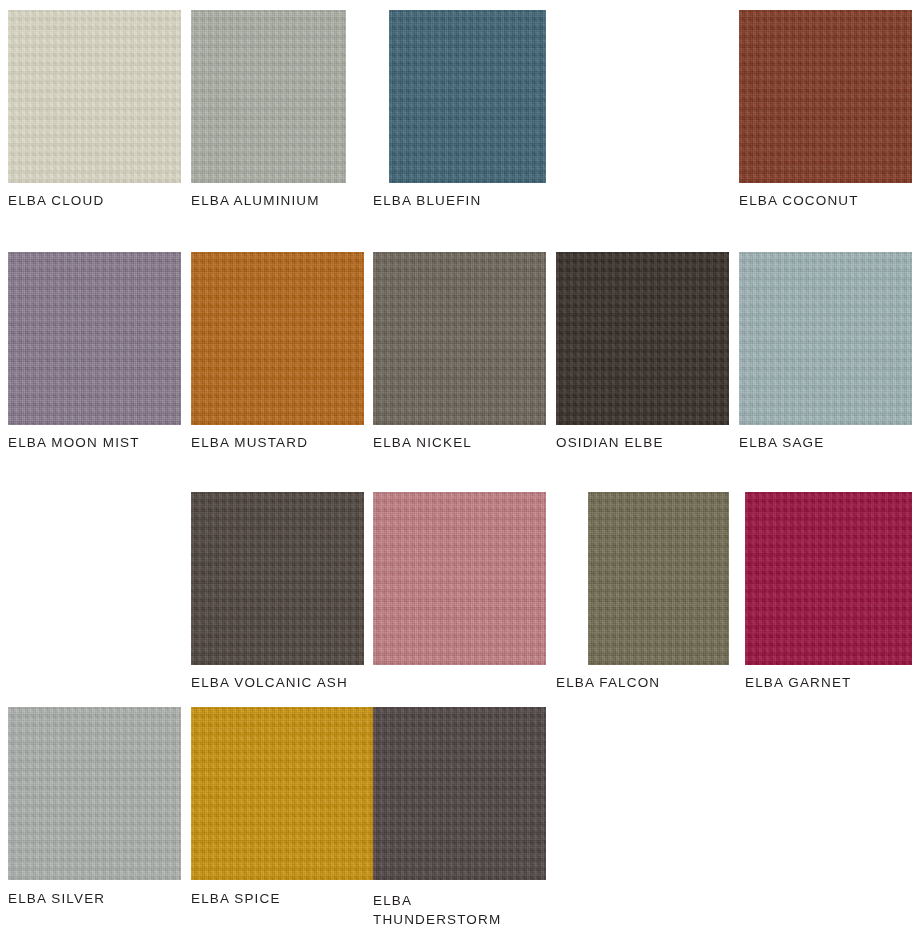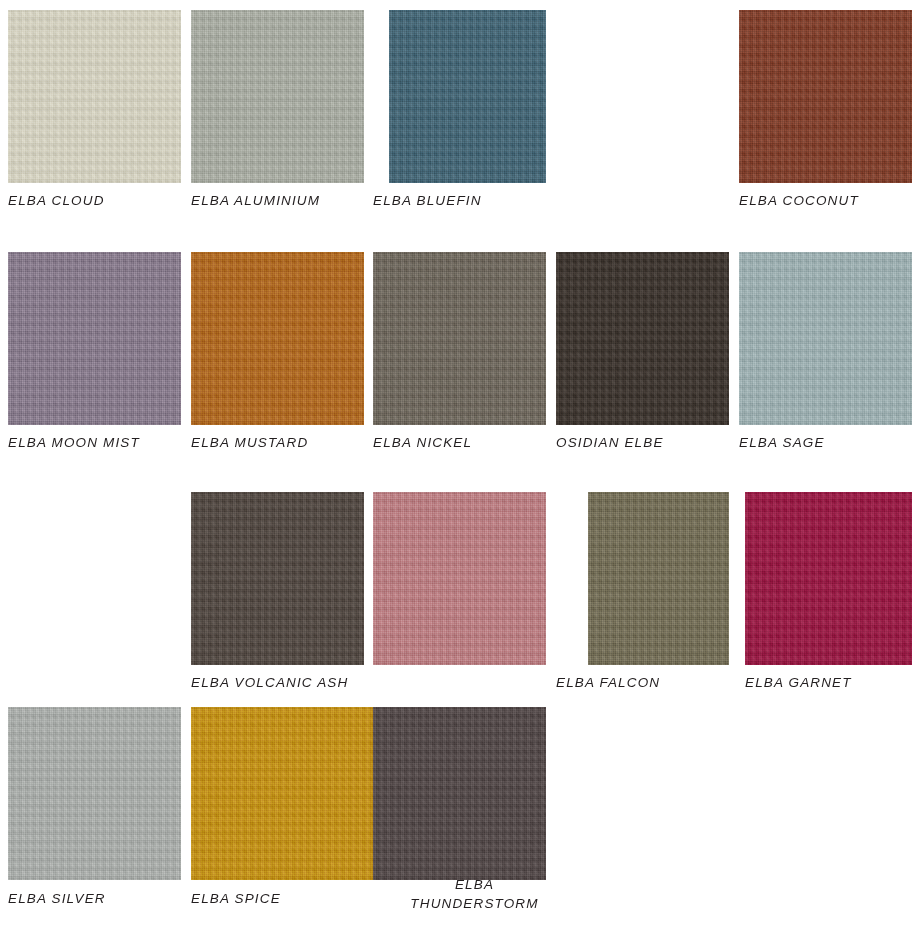--- a/index.html
+++ b/index.html
@@ -85,32 +85,31 @@
     position: absolute;
     left: 0;
     font-size: 13.5px;
     line-height: 19px;
     letter-spacing: 1.15px;
     color: #231f20;
     font-weight: 400;
     white-space: pre-line;
     text-transform: uppercase;
     font-family: "Liberation Sans", sans-serif;
-    font-style: italic;
   }
 </style>
 </head>
 <body style="width: 912px; height: 935px; background: rgb(255, 255, 255);">
 
 <div id="swatch-grid" style="width: 912px; height: 935px;">
     <div class="swatch-cell" style="left: 8px; top: 10px; width: 173px;">
       <div class="swatch-chip" style="height: 173px; background-color: rgb(216, 213, 195);"></div>
       <div class="swatch-label" style="top: 181px; width: 203px;">ELBA CLOUD</div>
     </div>
-    <div class="swatch-cell" style="left: 191px; top: 10px; width: 173px;">
+    <div class="swatch-cell" style="left: 191px; top: 10px; width: 155px;">
       <div class="swatch-chip" style="height: 173px; background-color: rgb(168, 172, 162);"></div>
       <div class="swatch-label" style="top: 181px; width: 203px;">ELBA ALUMINIUM</div>
     </div>
     <div class="swatch-cell" style="left: 373px; top: 10px; width: 173px; padding-left: 16px;">
       <div class="swatch-chip" style="height: 173px; background-color: rgb(63, 98, 114);"></div>
       <div class="swatch-label" style="top: 181px; width: 203px;">ELBA BLUEFIN</div>
     </div>
     <div class="swatch-cell" style="left: 739px; top: 10px; width: 173px;">
       <div class="swatch-chip" style="height: 173px; background-color: rgb(125, 58, 38);"></div>
       <div class="swatch-label" style="top: 181px; width: 203px;">ELBA COCONUT</div>
@@ -153,16 +152,16 @@
     <div class="swatch-cell" style="left: 8px; top: 707px; width: 173px;">
       <div class="swatch-chip" style="height: 173px; background-color: rgb(169, 173, 170);"></div>
       <div class="swatch-label" style="top: 182px; width: 203px;">ELBA SILVER</div>
     </div>
     <div class="swatch-cell" style="left: 191px; top: 707px; width: 187px;">
       <div class="swatch-chip" style="height: 173px; background-color: rgb(197, 143, 16);"></div>
       <div class="swatch-label" style="top: 182px; width: 203px;">ELBA SPICE</div>
     </div>
     <div class="swatch-cell" style="left: 373px; top: 707px; width: 173px;">
       <div class="swatch-chip" style="height: 173px; background-color: rgb(78, 68, 68);"></div>
-      <div class="swatch-label" style="top: 168px; width: 203px; text-align: center;">ELBA
+      <div class="swatch-label" style="top: 184px; width: 203px;">ELBA
 THUNDERSTORM</div>
     </div>
   </div>
 
 </body></html>

